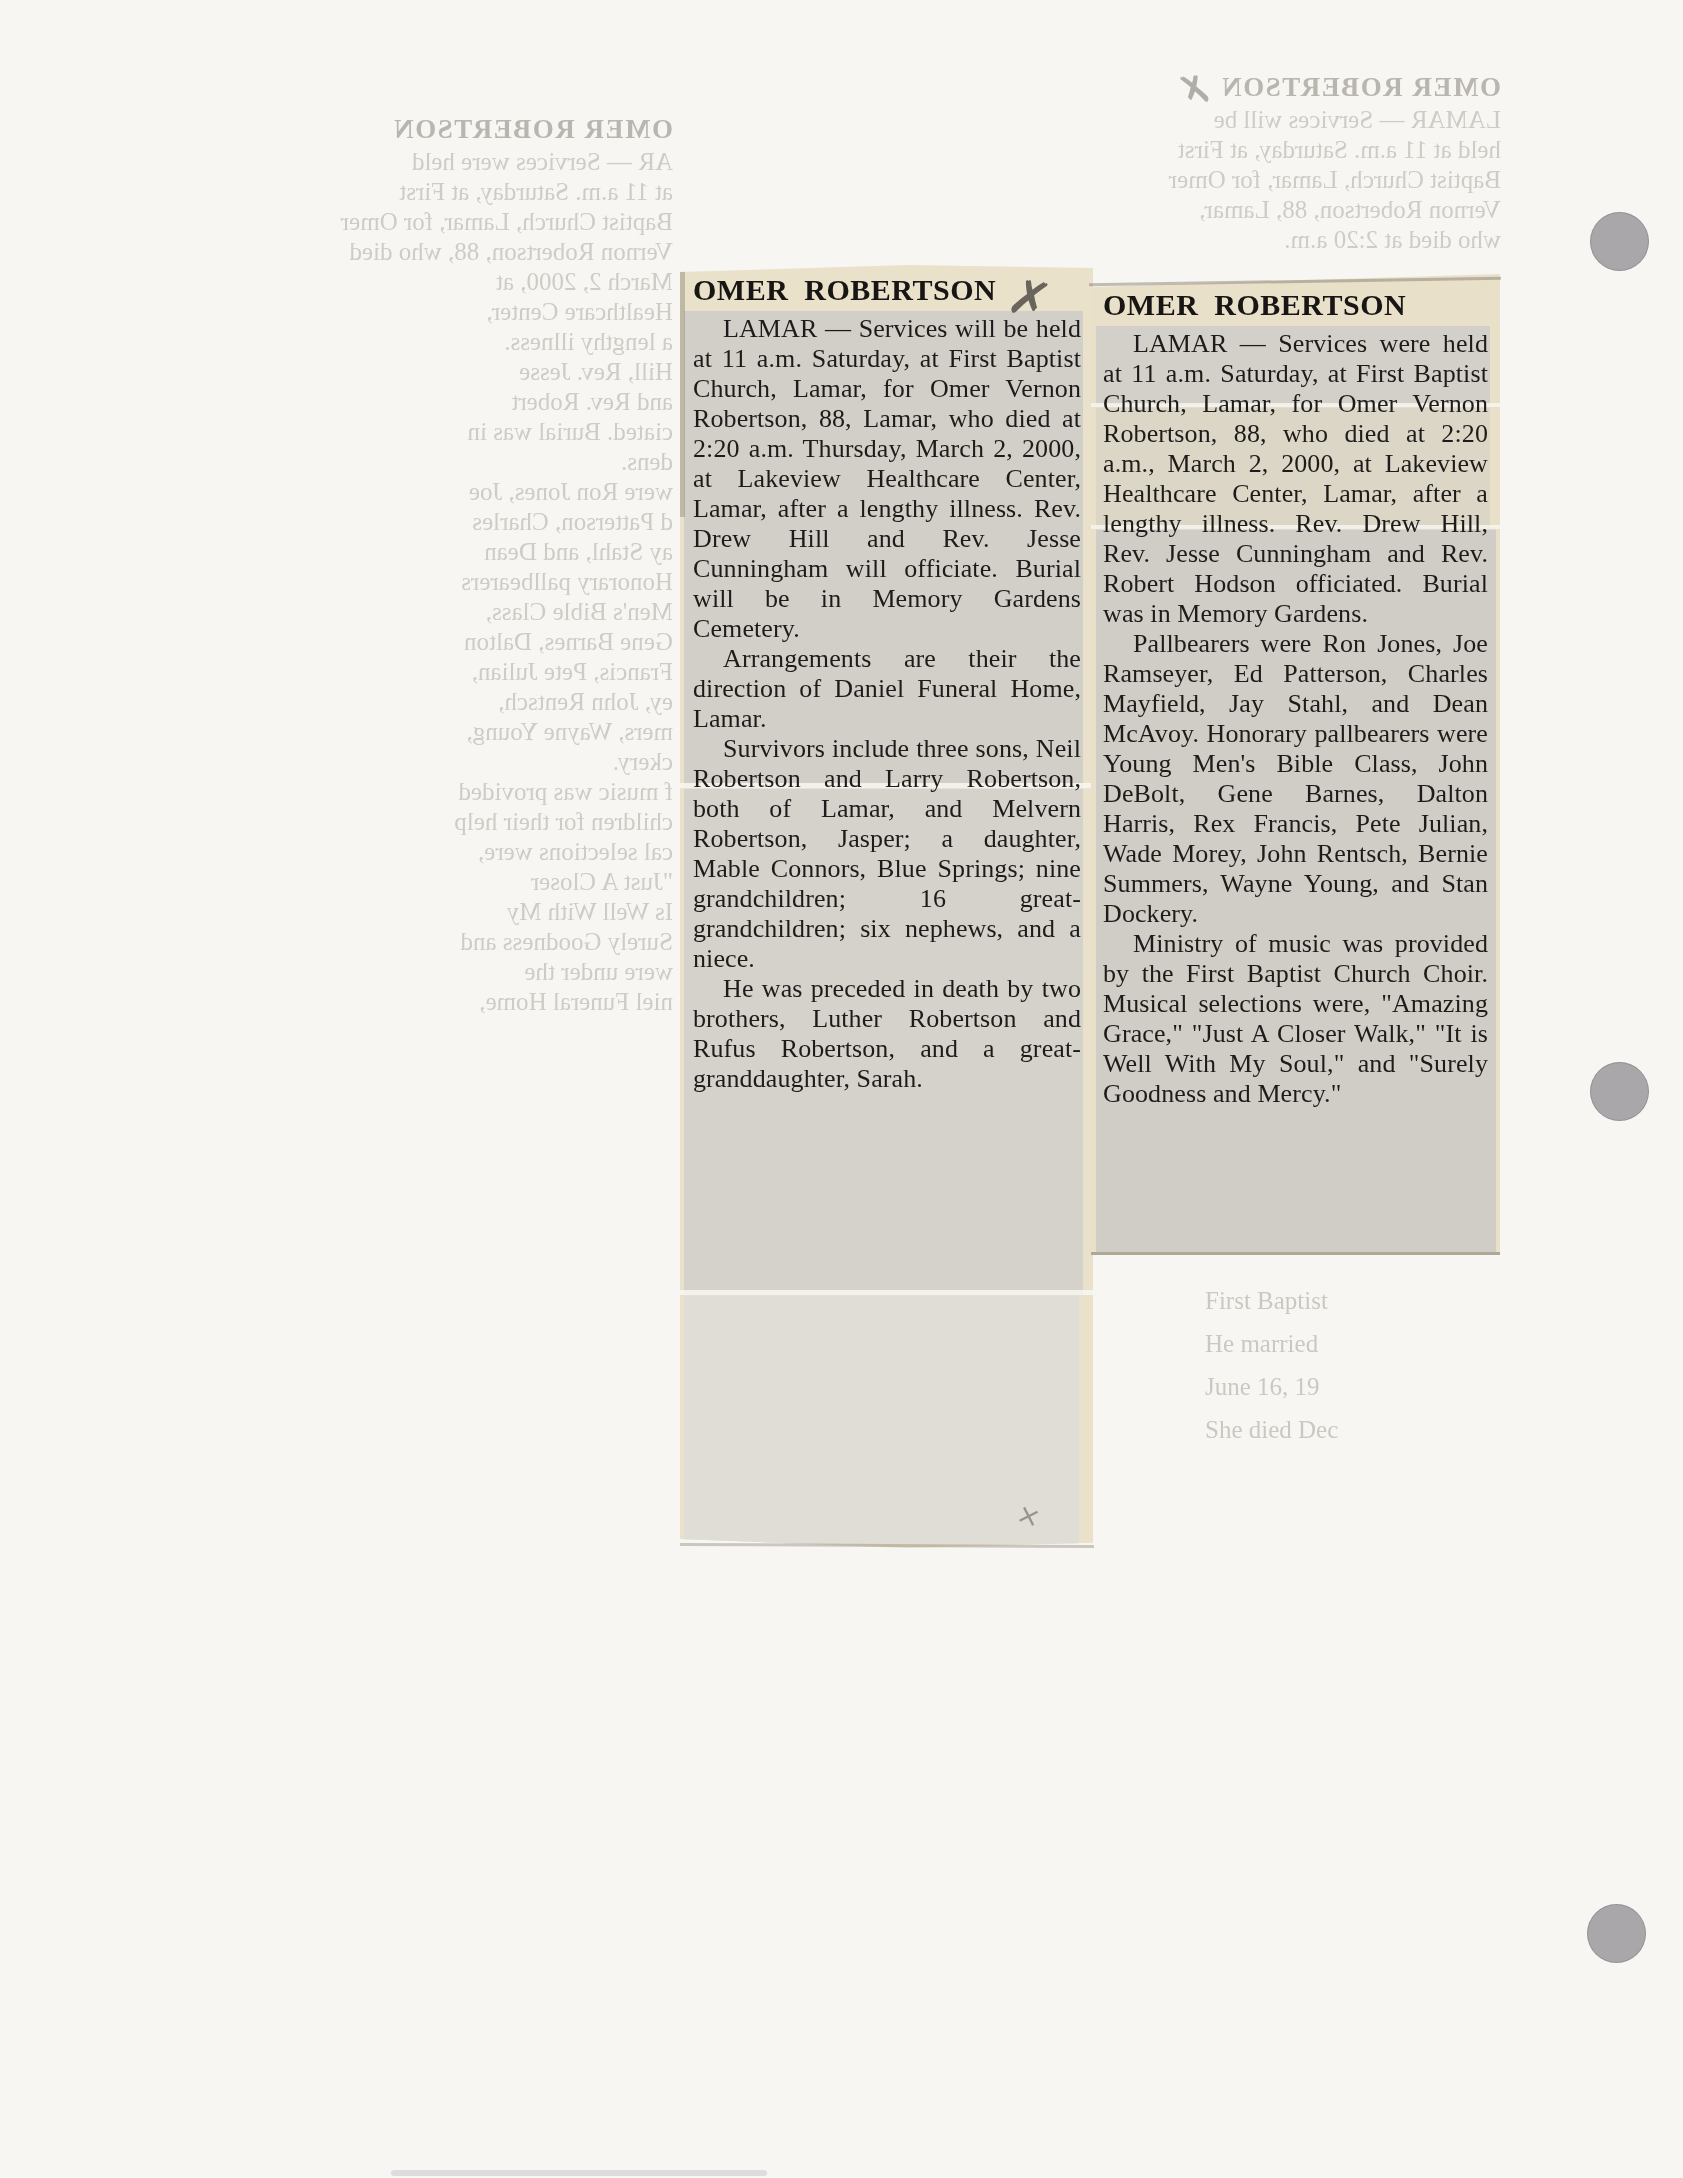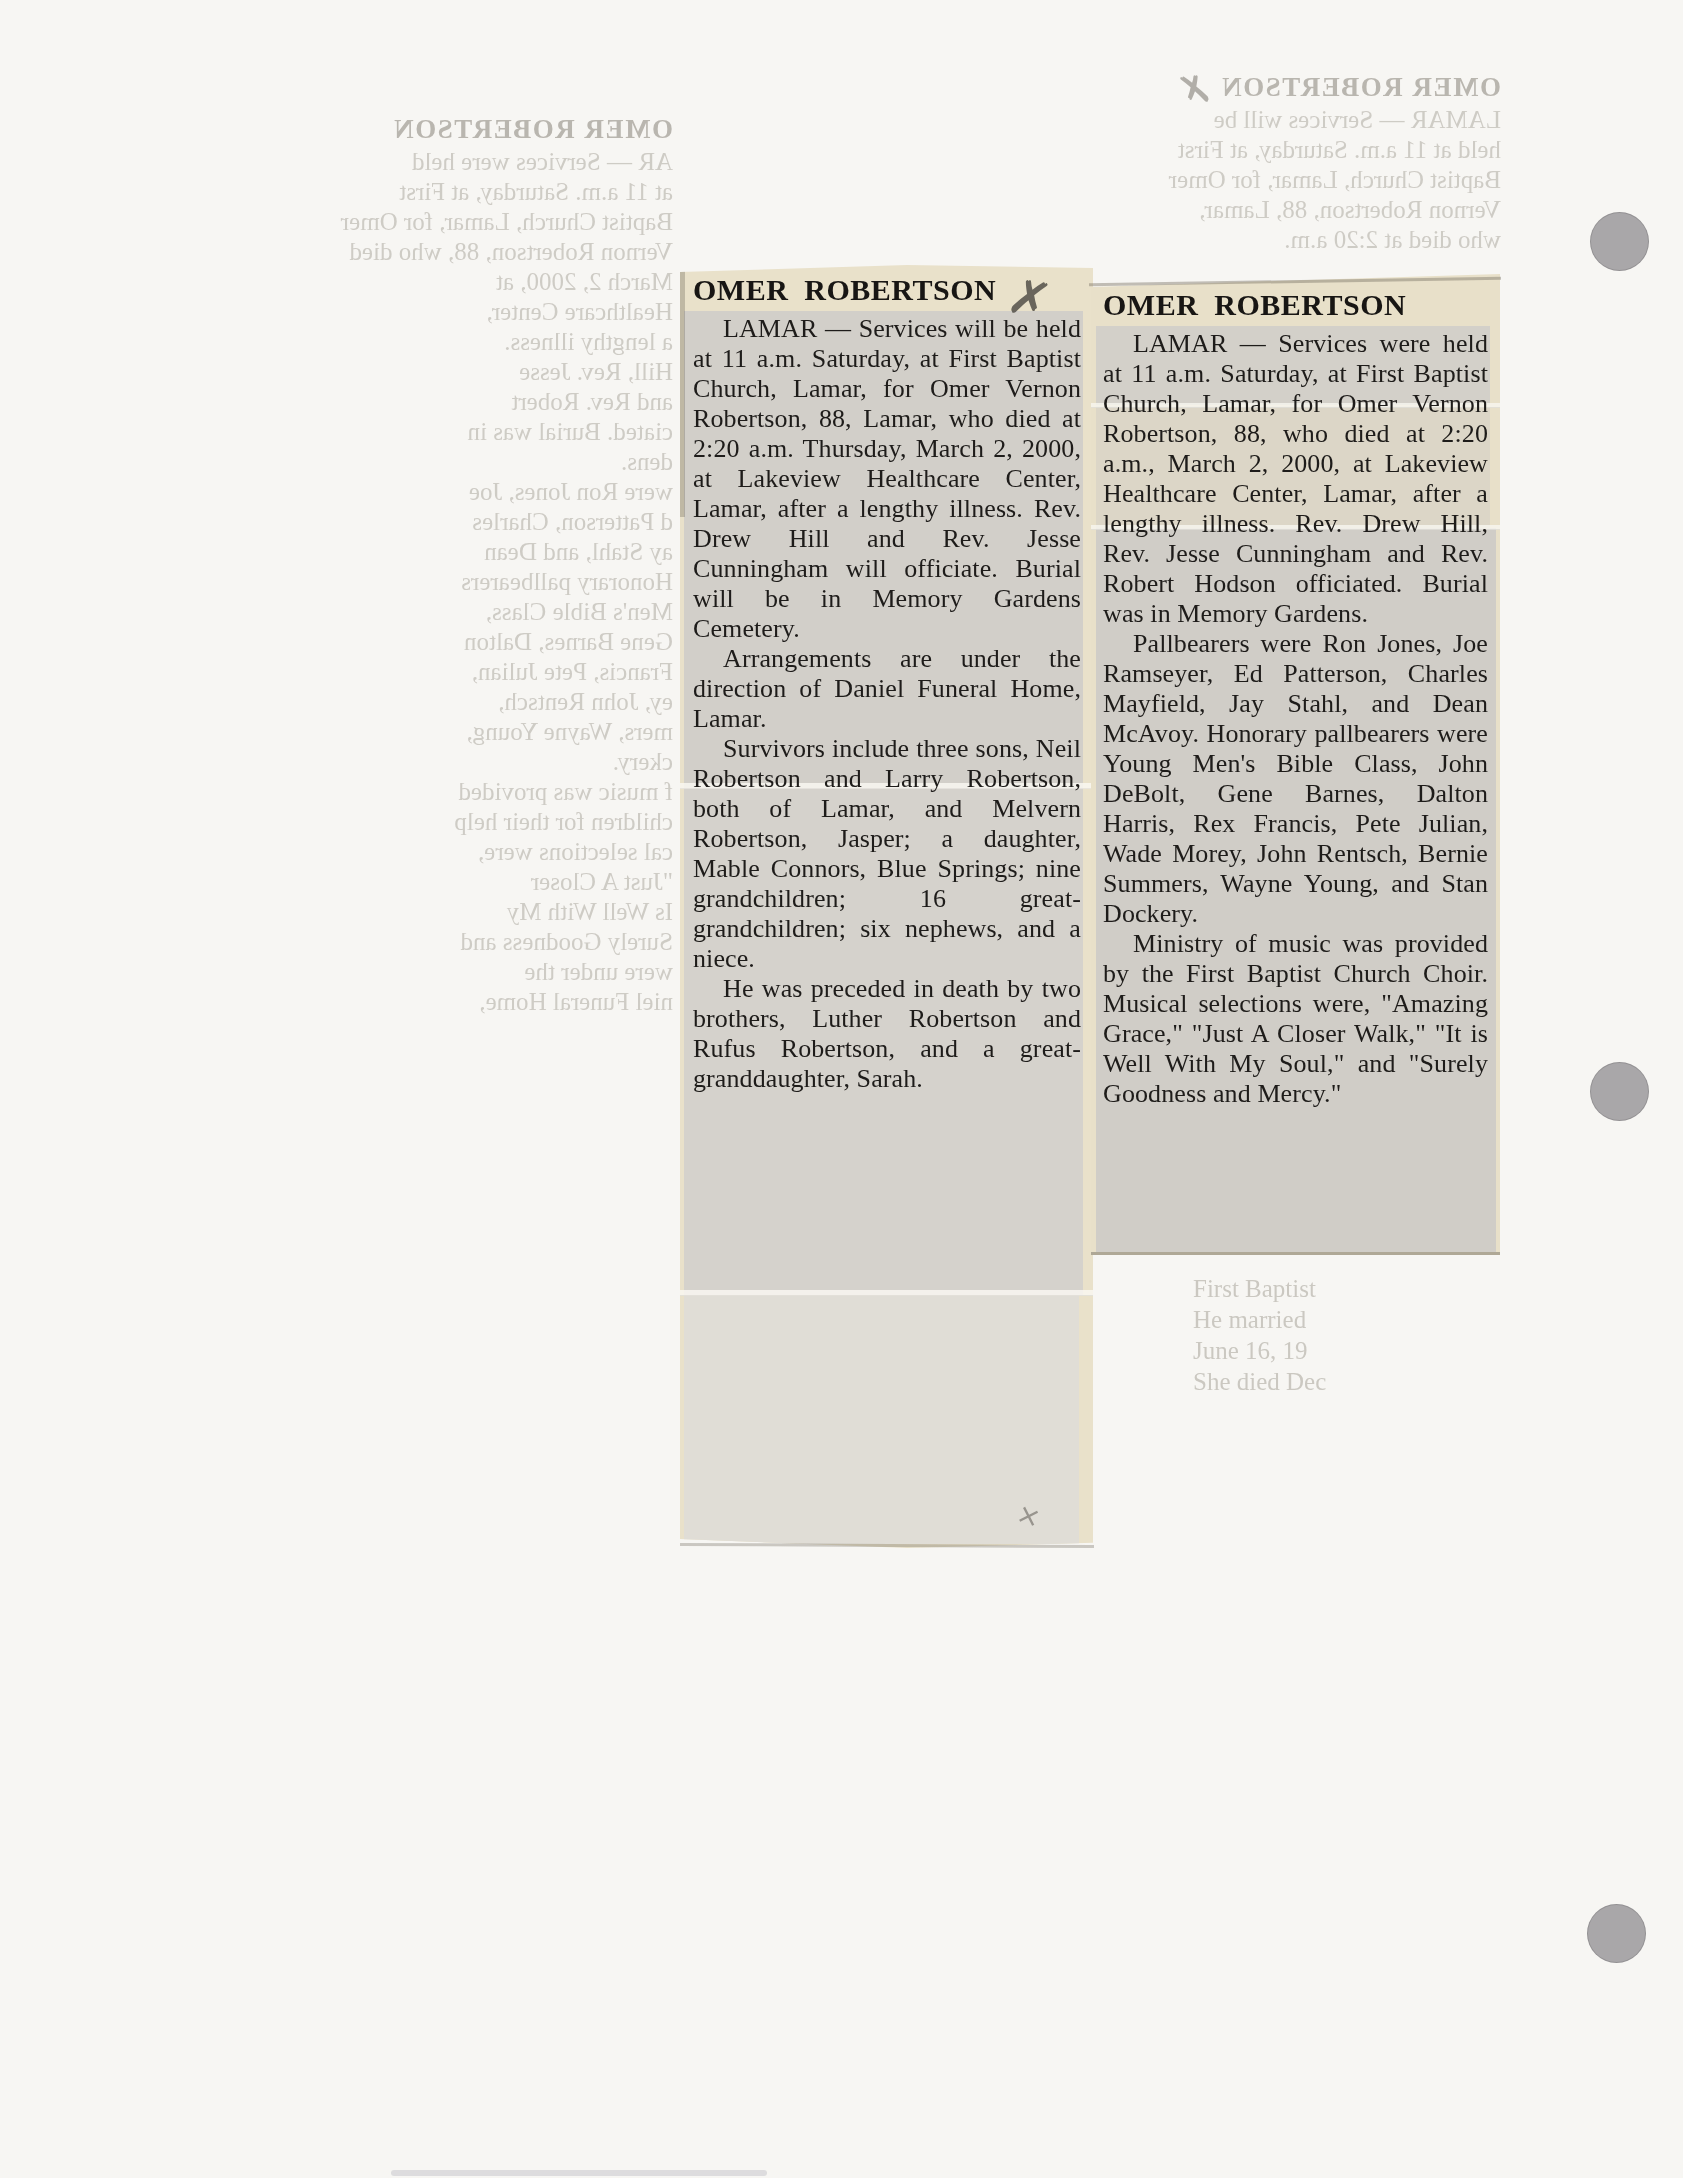--- a/index.html
+++ b/index.html
@@ -5,21 +5,21 @@
   html,body{margin:0;padding:0;background:#e9e9e9;}
   .page{position:relative;width:1683px;height:2178px;background:#f7f6f3;overflow:hidden;
         font-family:"Liberation Serif", serif;}
   
   .bleed{position:absolute;transform:scaleX(-1);pointer-events:none;}
   .bleed-title{margin:0;font-weight:bold;font-size:27px;line-height:36px;
                color:rgba(100,94,82,.42);letter-spacing:1.5px;white-space:nowrap;}
   .bleed-line{margin:0;font-size:25px;line-height:30px;color:rgba(112,105,92,.30);
               white-space:nowrap;text-align:left;}
   .bleed-plain{position:absolute;pointer-events:none;}
-  .bleed-line2{margin:0;font-size:25px;line-height:31px;color:rgba(118,111,98,.34);white-space:nowrap;}
+  .bleed-line2{margin:12px;font-size:25px;line-height:31px;color:rgba(118,111,98,.34);white-space:nowrap;}
   .bleed-x{display:inline-block;font-size:40px;color:rgba(90,86,78,.45);
            transform:rotate(12deg);margin-left:10px;vertical-align:middle;line-height:0;
            font-family:"DejaVu Sans", sans-serif;}
   
   .clipping{position:absolute;z-index:2;}
   .clipping-left{left:680px;top:265px;width:413px;height:1283px;background:#e9e1ca;
                  clip-path:polygon(0 7px,55% 0,100% 3px,100% 99.6%,55% 100%,0 99.3%);}
   .clipping-right{left:1091px;top:274px;width:409px;height:981px;background:#e8e0c9;
                   clip-path:polygon(0 13px,45% 7px,100% 0,100% 100%,0 100%);}
   .strip{position:absolute;}
@@ -126,21 +126,21 @@
     <div class="strip l-gray1"></div>
     <div class="strip l-gray2"></div>
     <div class="strip l-light3"></div>
     <div class="strip l-seam1"></div>
     <div class="strip l-seam2"></div>
     <div class="strip l-darkedge"></div>
     <div class="clip-inner clip-inner-left">
       <h2 class="clip-title"><span>OMER ROBERTSON</span><span class="pen-x">✗</span></h2>
       <div>
           <p class="para">LAMAR — Services will be held at 11 a.m. Saturday, at First Baptist Church, Lamar, for Omer Vernon Robertson, 88, Lamar, who died at 2:20 a.m. Thursday, March 2, 2000, at Lakeview Healthcare Center, Lamar, after a lengthy illness. Rev. Drew Hill and Rev. Jesse Cunningham will officiate. Burial will be in Memory Gardens Cemetery.</p>
-          <p class="para">Arrangements are under the direction of Daniel Funeral Home, Lamar.</p>
+          <p class="para">Arrangements are their the direction of Daniel Funeral Home, Lamar.</p>
           <p class="para">Survivors include three sons, Neil Robertson and Larry Robertson, both of Lamar, and Melvern Robertson, Jasper; a daughter, Mable Connors, Blue Springs; nine grandchildren; 16 great-grandchildren; six nephews, and a niece.</p>
           <p class="para">He was preceded in death by two brothers, Luther Robertson and Rufus Robertson, and a great-granddaughter, Sarah.</p>
         </div>
     </div>
     <span class="small-x">×</span>
   </article>
 
   <article class="clipping clipping-right">
     <div class="strip r-gray1"></div>
     <div class="strip r-tan2"></div>

